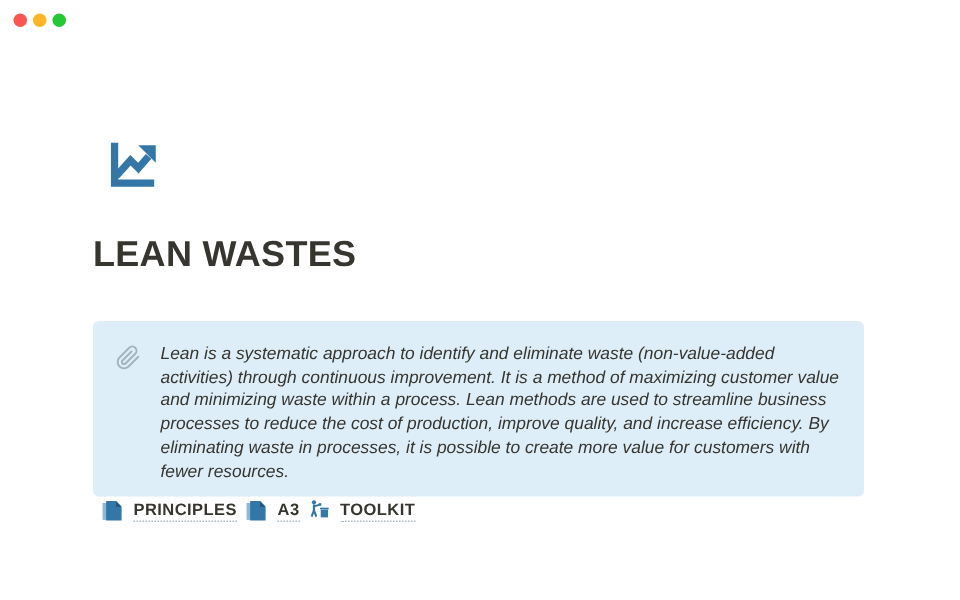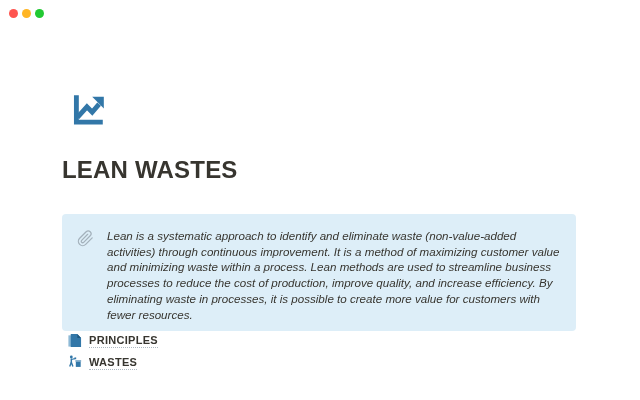--- a/index.html
+++ b/index.html
@@ -53,21 +53,21 @@
   }
   .callout .callout-text {
     font-size: 11.6px; font-style: italic;
     line-height: 15.7px;
     color: #37352f;
   }
 
   
   .links {
     position: absolute; left: 62px; top: 329px;
-    display: flex; flex-direction: column;
+    display: flex; flex-direction: row;
   }
   .link-row {
     display: flex; align-items: center;
     height: 22px; cursor: pointer;
     padding-left: 5px;
   }
   .link-row .link-icon {
     width: 15px; height: 15px;
     margin-right: 7px; flex: 0 0 auto;
   }
@@ -113,29 +113,39 @@
     <span class="link-icon">
       <svg viewBox="0 0 16 16" width="15" height="15">
         <rect x="1.5" y="2.5" width="8" height="12" fill="#8db9d6"></rect>
         <path d="M4 1 h7 l4 4.2 v9.8 h-11 z" fill="#3277a8"></path>
         <path d="M11 1 l4 4.2 h-4 z" fill="#1e5880"></path>
       </svg>
     </span>
     <span class="link-label">PRINCIPLES</span>
   </div>
 
+  <div class="link-row">
+    <span class="link-icon">
+      <svg viewBox="0 0 16 16" width="15" height="15">
+        <rect x="1.5" y="2.5" width="8" height="12" fill="#8db9d6"></rect>
+        <path d="M4 1 h7 l4 4.2 v9.8 h-11 z" fill="#3277a8"></path>
+        <path d="M11 1 l4 4.2 h-4 z" fill="#1e5880"></path>
+      </svg>
+    </span>
+    <span class="link-label">A3</span>
+  </div>
 
   <div class="link-row">
     <span class="link-icon">
       <svg viewBox="0 0 16 16" width="15" height="15">
         <circle cx="4.6" cy="2" r="1.5" fill="#3277a8"></circle>
         <path d="M4.6 3.6 L4.6 8.2" stroke="#3277a8" stroke-width="1.6"></path>
         <path d="M4.6 4.8 L8.4 3.9" stroke="#3277a8" stroke-width="1.3"></path>
         <rect x="7.9" y="2.6" width="1.9" height="1.9" fill="#3277a8"></rect>
         <path d="M4.6 7.8 L2.9 12.2 M4.6 7.8 L6.3 12.2" stroke="#3277a8" stroke-width="1.5"></path>
         <rect x="9.4" y="7.1" width="5.2" height="5.6" fill="#3277a8"></rect>
         <rect x="8.9" y="5.8" width="6.2" height="1.1" fill="#3277a8"></rect>
       </svg>
     </span>
-    <span class="link-label">WASTES</span>
+    <span class="link-label">TOOLKIT</span>
   </div>
 
 </div>
 
 </body></html>

